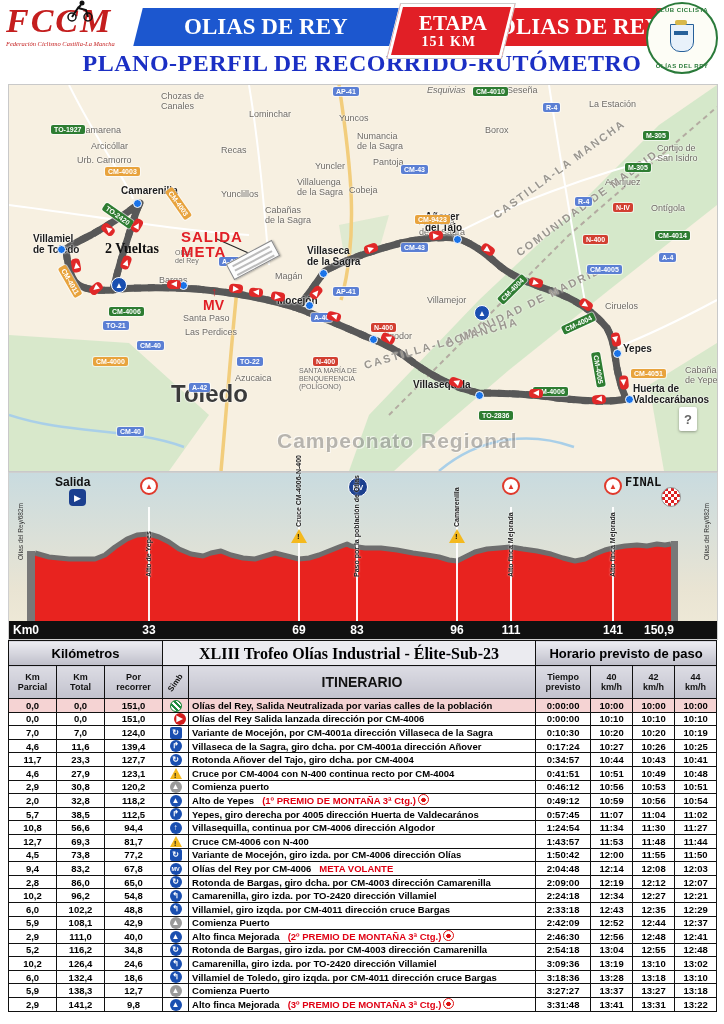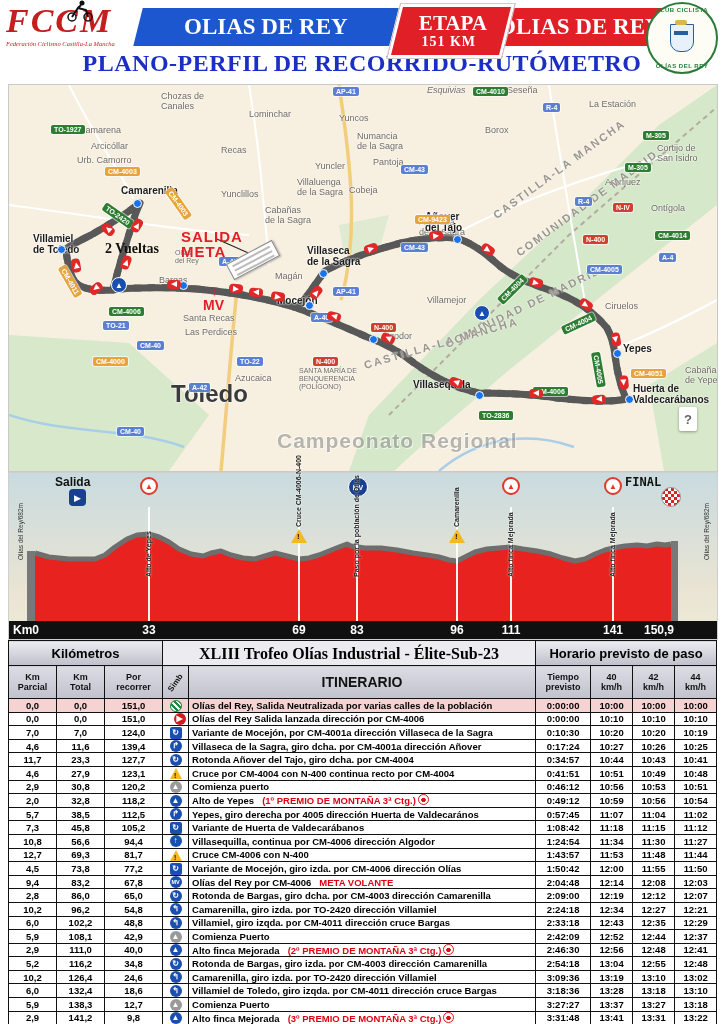--- a/index.html
+++ b/index.html
@@ -172,21 +172,21 @@
         <div class="mlbl" style="left: 410px; top: 110px; margin-top: 22px;">Alameda
 de la Sagra</div>
         <div class="mlbl" style="left: 82px; top: 56px;">Arcicóllar</div>
         <div class="mlbl" style="left: 68px; top: 70px;">Urb. Camorro</div>
         <div class="mlbl" style="left: 266px; top: 186px;">Magán</div>
         <div class="mlbl" style="left: 418px; top: 210px;">Villamejor</div>
         <div class="mlbl" style="left: 596px; top: 216px;">Ciruelos</div>
         <div class="mlbl" style="left: 676px; top: 280px;">Cabañas
 de Yepes</div>
         <div class="mlbl" style="left: 226px; top: 288px;">Azucaica</div>
-        <div class="mlbl" style="left: 174px; top: 228px;">Santa Recas</div>
+        <div class="mlbl" style="left: 174px; top: 228px;">Santa Paso</div>
         <div class="mlbl" style="left: 176px; top: 242px;">Las Perdices</div>
         <div class="mlbl s" style="left: 290px; top: 282px;">SANTA MARÍA DE
 BENQUERENCIA
 (POLÍGONO)</div>
         <div class="mlbl" style="left: 162px; top: 296px; font-size: 24px; font-weight: 600; color: rgb(58, 58, 58); line-height: 26px;">Toledo</div>
         <div class="mlbl s" style="left: 166px; top: 164px;">Olías
 del Rey</div>
         <div class="mlbl b" style="left: 112px; top: 100px;">Camarenilla</div>
         <div class="mdot" style="left: 124px; top: 114px;"></div>
         <div class="mlbl b" style="left: 24px; top: 148px;">Villamiel
@@ -478,31 +478,20 @@
             <td>38,5</td>
             <td>112,5</td>
             <td><span class="tico ">↱</span></td>
             <td class="it"><span>Yepes, giro derecha por 4005 dirección Huerta de Valdecarános</span></td>
             <td>0:57:45</td>
             <td>11:07</td>
             <td>11:04</td>
             <td>11:02</td>
           </tr>
           <tr>
-            <td>7,3</td>
-            <td>45,8</td>
-            <td>105,2</td>
-            <td><span class="tico sq">↻</span></td>
-            <td class="it"><span>Variante de Huerta de Valdecarábanos</span></td>
-            <td>1:08:42</td>
-            <td>11:18</td>
-            <td>11:15</td>
-            <td>11:12</td>
-          </tr>
-          <tr>
             <td>10,8</td>
             <td>56,6</td>
             <td>94,4</td>
             <td><span class="tico ">↑</span></td>
             <td class="it"><span>Villasequilla, continua por CM-4006 dirección Algodor</span></td>
             <td>1:24:54</td>
             <td>11:34</td>
             <td>11:30</td>
             <td>11:27</td>
           </tr>

